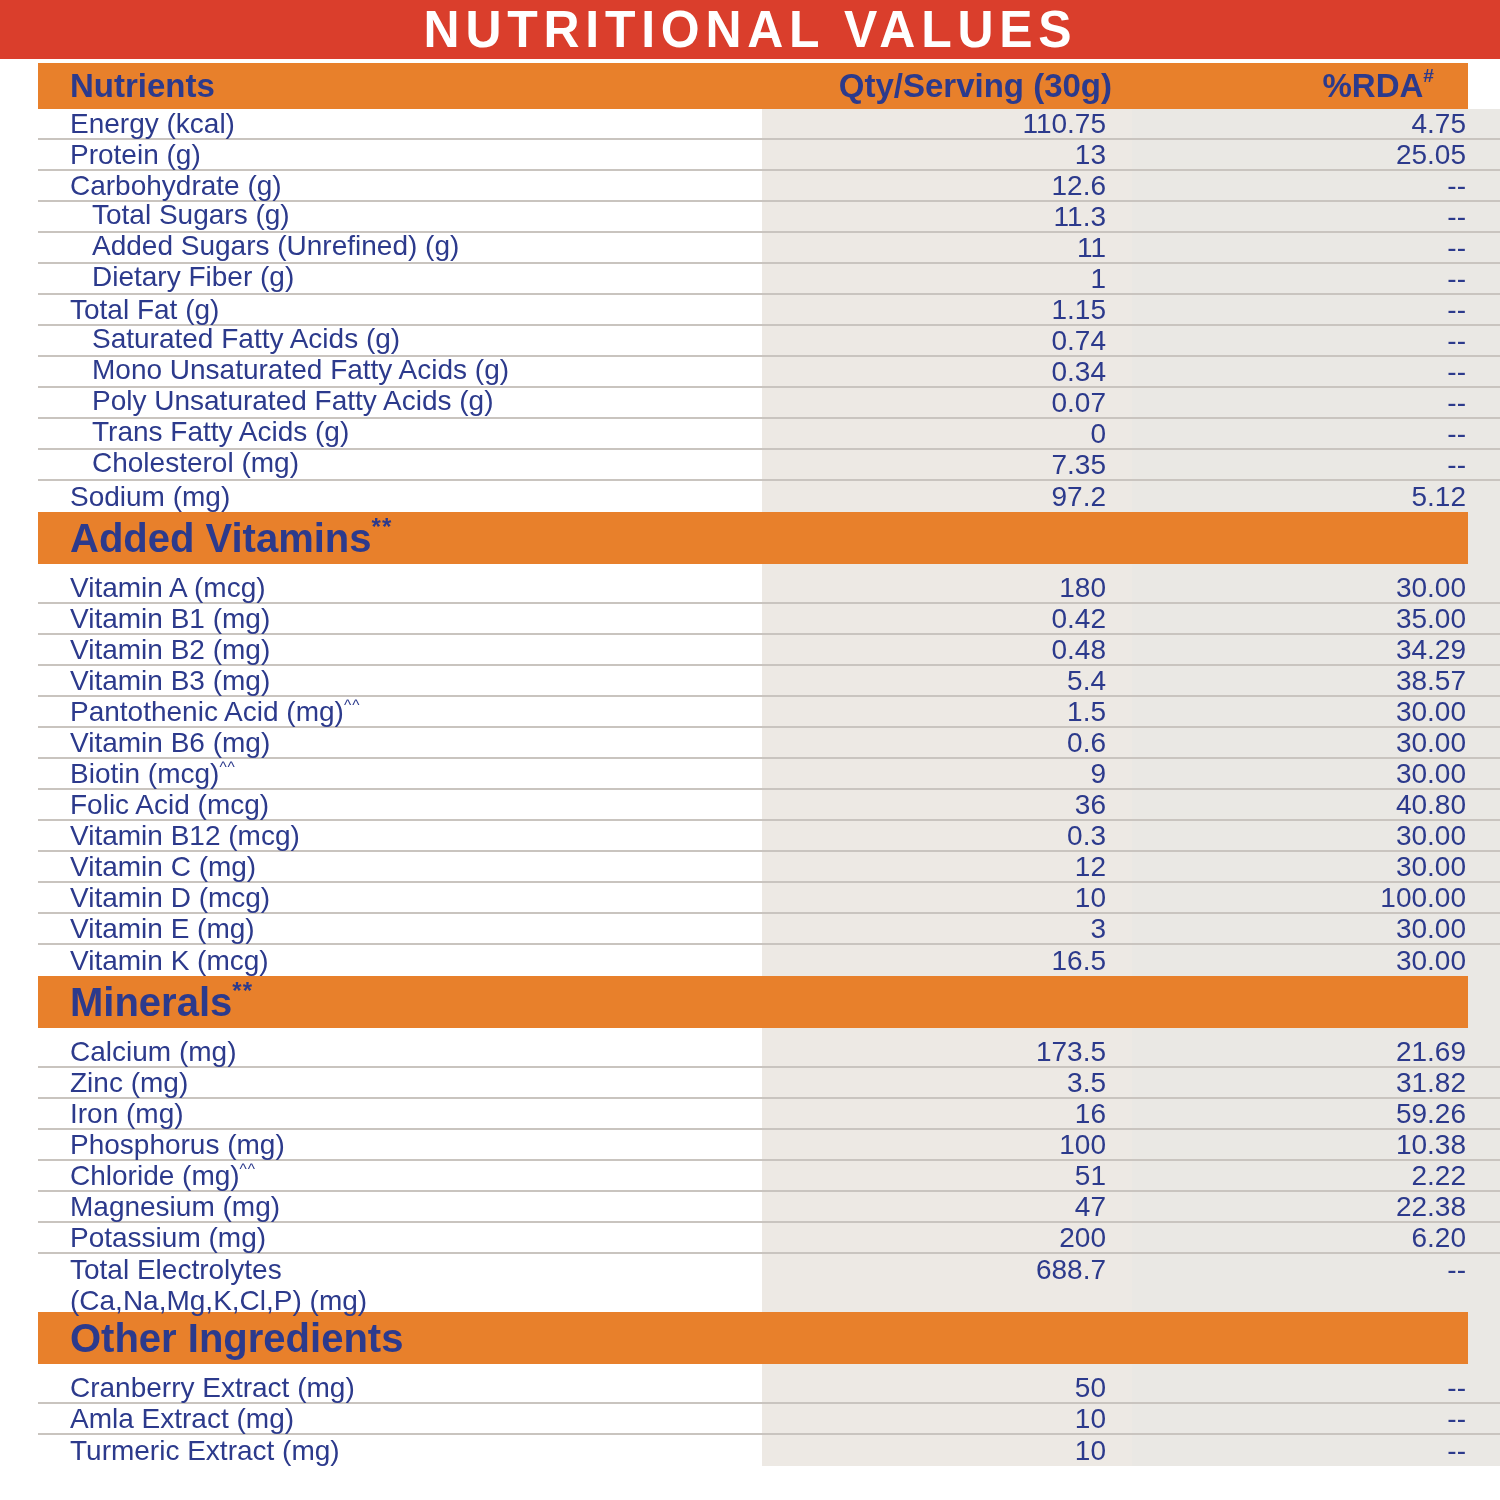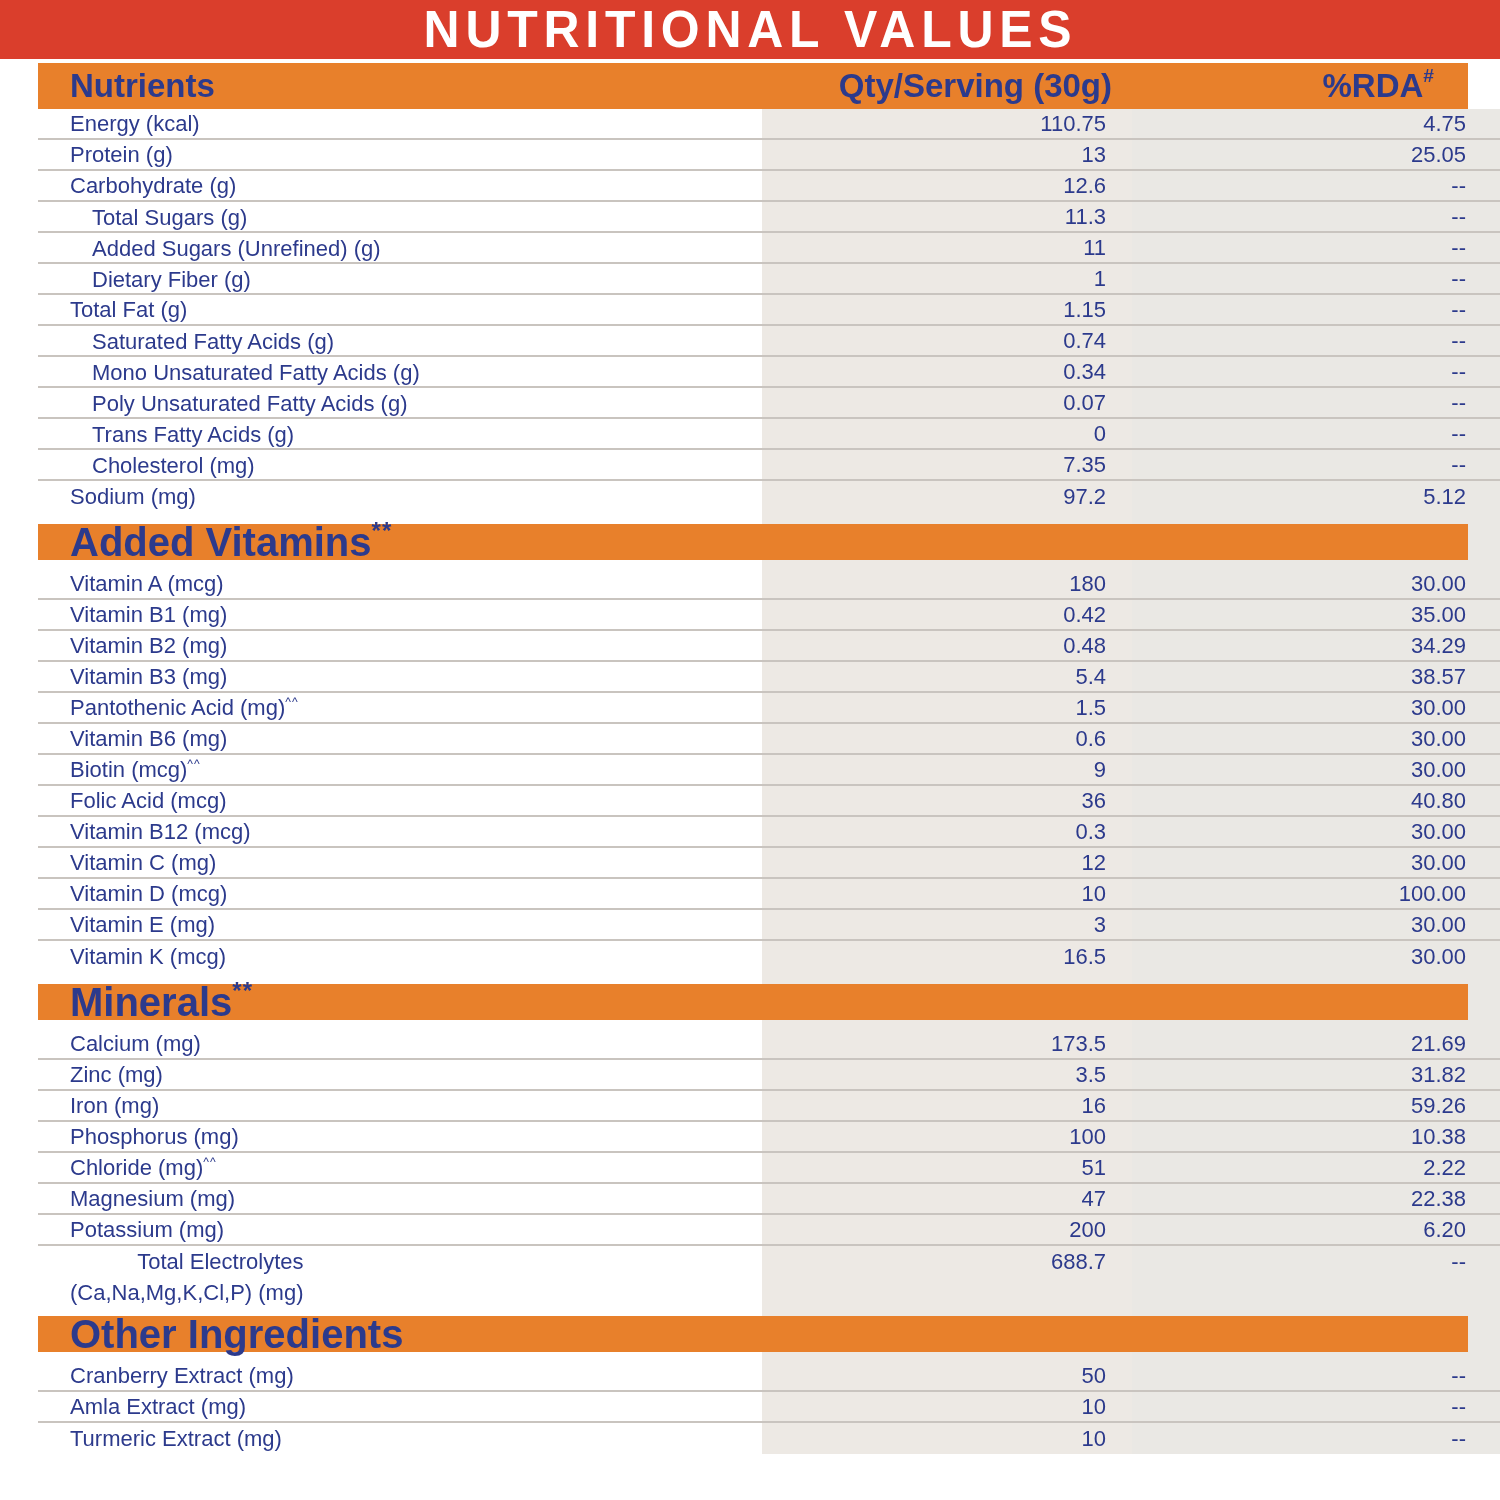--- a/index.html
+++ b/index.html
@@ -50,36 +50,36 @@
       #ffffff 0px, #ffffff 724px,
       var(--qty-col-bg) 724px, var(--qty-col-bg) 1094px,
       var(--rda-col-bg) 1094px, var(--rda-col-bg) 100%);
   }
   .rows{ padding-top:9px; }
   .table-body > .rows:first-child{ padding-top:0; }
   .row{
     display:flex; align-items:stretch;
     height:31px; box-sizing:border-box;
     border-bottom:2px solid var(--row-line);
-    font-size:22px;
+    font-size:28px;
   }
   .rows .row:last-child{ border-bottom:none; }
   .row-tall{ height:58px; }
   .cell{ display:flex; align-items:center; box-sizing:border-box; }
   .cell-label{ flex:1; padding-left:32px; justify-content:flex-start; }
   .row.indent .cell-label{ padding-left:54px;align-items:flex-end; }
   .cell-qty{ width:370px; padding-right:26px; justify-content:flex-end; }
   .cell-rda{ width:368px; padding-right:34px; justify-content:flex-end; }
   .row-tall .cell{ align-items:flex-start; }
   .row-tall .cell span, .row-tall .cell .lines{ line-height:31px; }
-  .lines div{ line-height:31px;text-align:right; }
+  .lines div{ line-height:31px; }
   .sup{ font-size:0.55em; position:relative; top:-0.45em; letter-spacing:1px; }
   
   .section-bar{
-    margin-top:12px; width:1430px; height:36px;
+    width:1430px; height:52px;
     background:var(--bar-orange);
     display:flex; align-items:center;
     box-sizing:border-box; padding-left:32px;
     font-size:40px; font-weight:bold;
   }
   .section-bar .sup{ font-size:0.6em; top:-0.45em; font-weight:bold; }
 </style>
 </head>
 <body>
 

